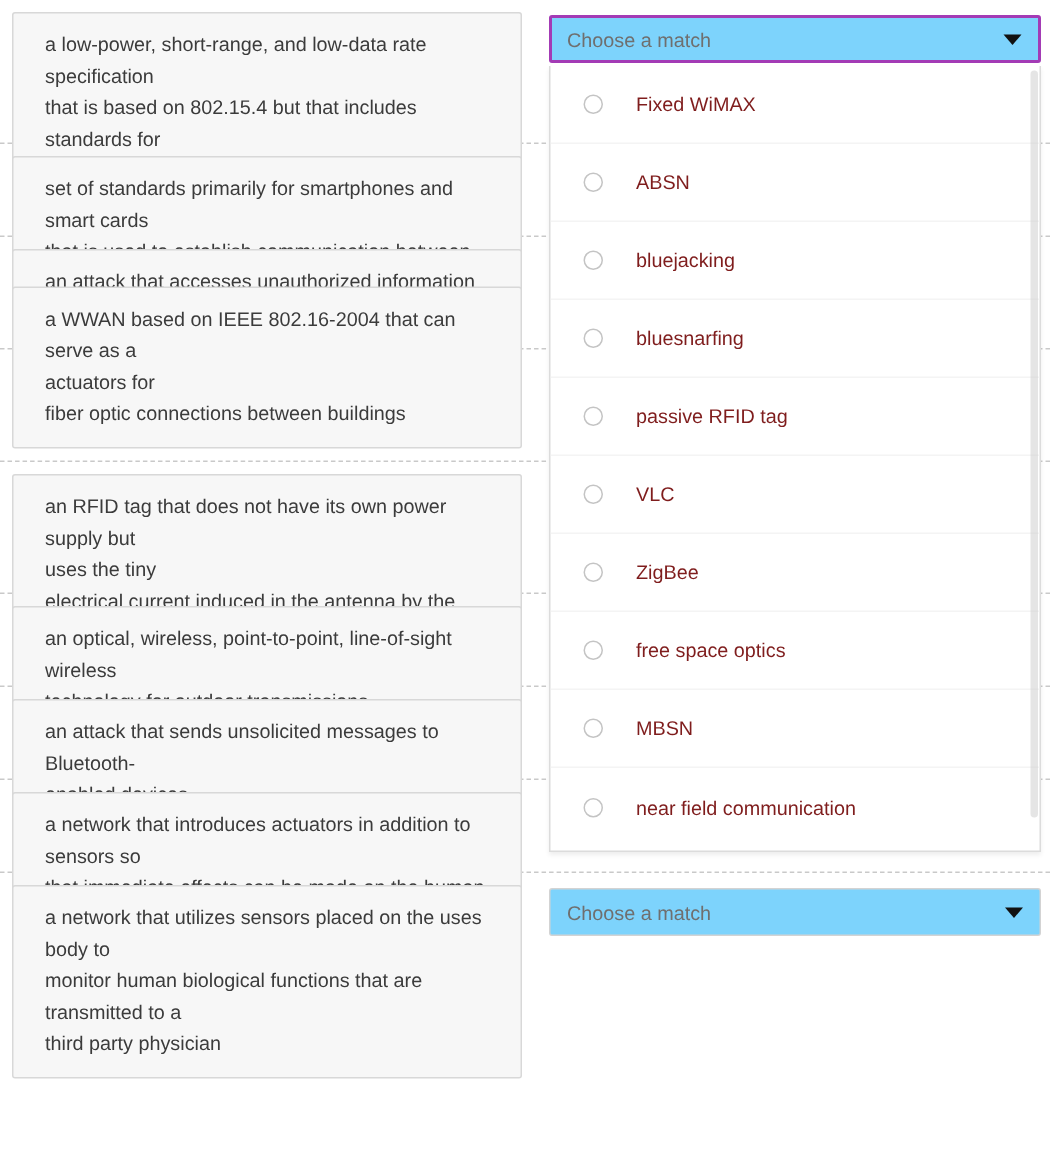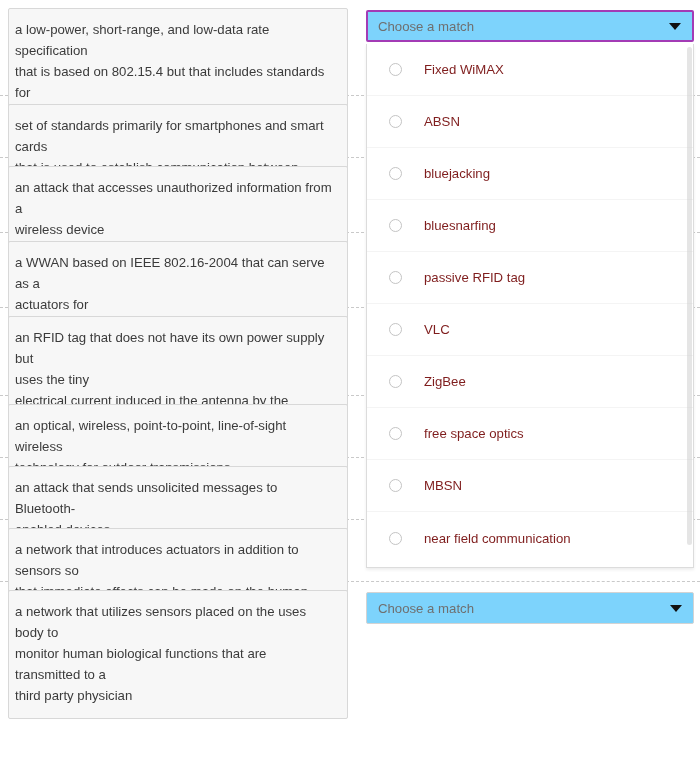--- a/index.html
+++ b/index.html
@@ -27,21 +27,21 @@
   }
   .row:last-child { border-bottom: none; }
 
   .stem {
     width: 340px;
     flex: 0 0 340px;
     margin-left: 8px;
     background: #f7f7f7;
     border: 1px solid #d8d8d8;
     border-radius: 2px;
-    padding: 10px 12px 12px 6px;
+    padding: 10px 12px 12px 21px;
     font-size: 13.2px;
     line-height: 21px;
     color: #3b3b3b;
   }
   .stem div { white-space: normal; }
 
   .answer-cell {
     flex: 1 1 auto;
     margin-left: 18px;
     margin-right: 6px;
@@ -221,21 +221,21 @@
         <div>wireless device</div>
         <div>through a Bluetooth connection</div>
       </div>
       <div class="answer-cell">
         <div class="select">
           <span>Choose a match</span>
           <span class="caret"></span>
         </div>
       </div>
     </div>
-    <div class="row" style="height: 75px;">
+    <div class="row" style="height: 75px; align-items: flex-end;">
       <div class="stem">
         <div>a WWAN based on IEEE 802.16-2004 that can serve as a</div>
         <div>actuators for</div>
         <div>fiber optic connections between buildings</div>
       </div>
       <div class="answer-cell">
         <div class="select">
           <span>Choose a match</span>
           <span class="caret"></span>
         </div>

